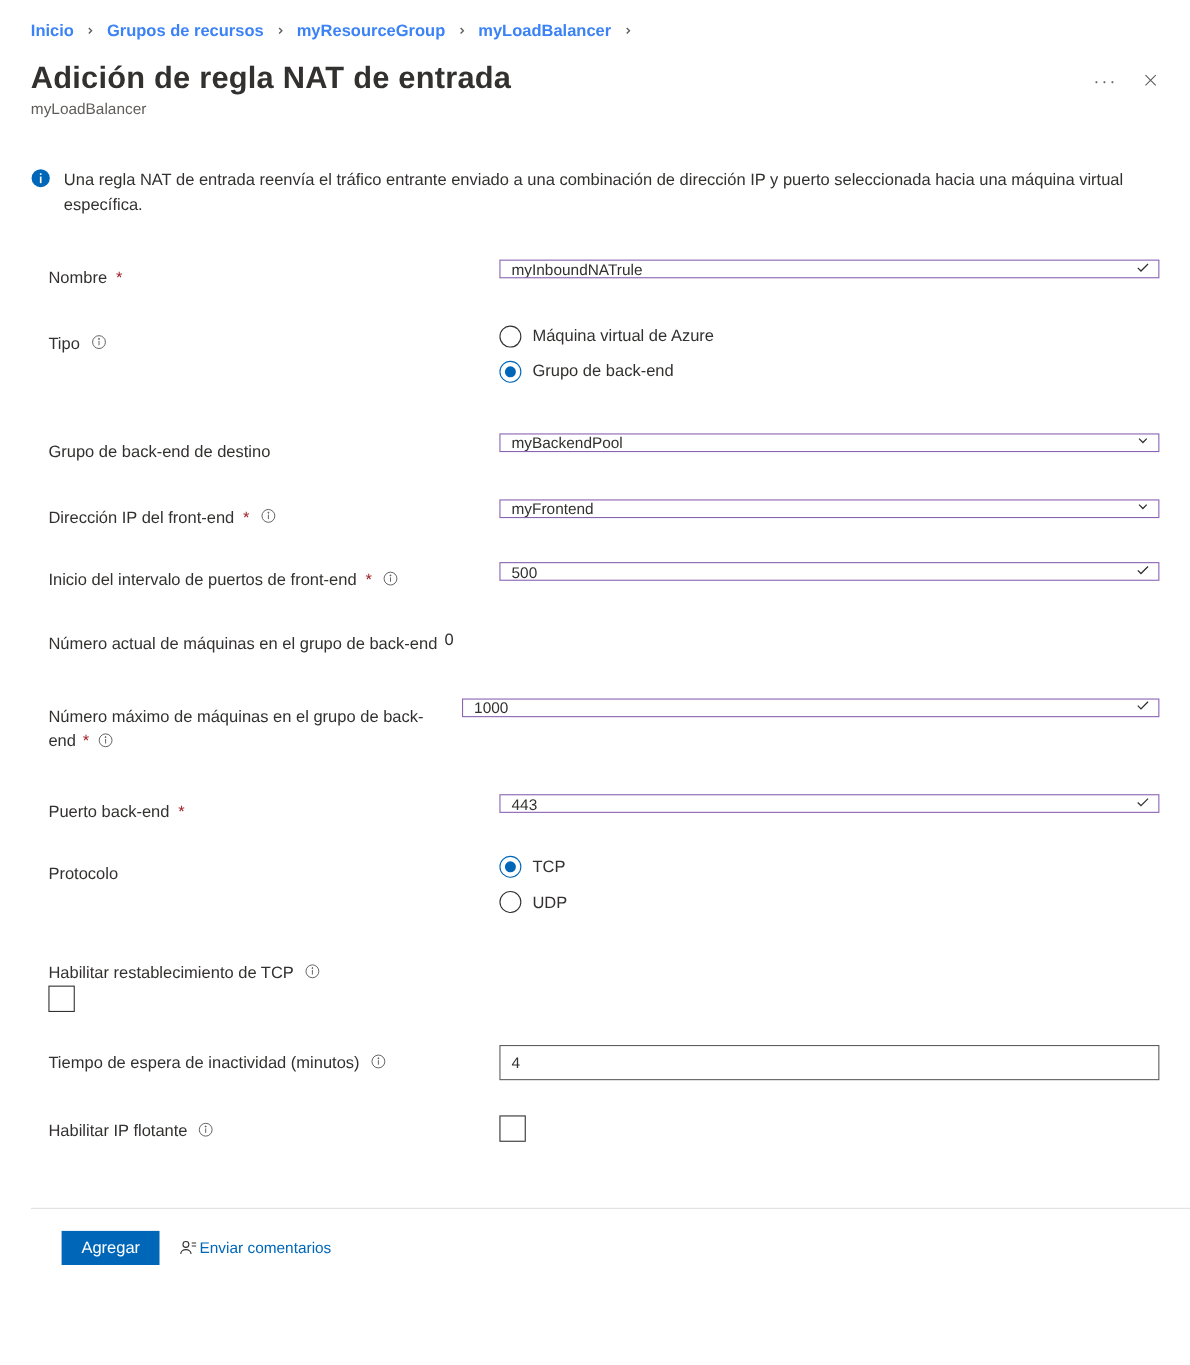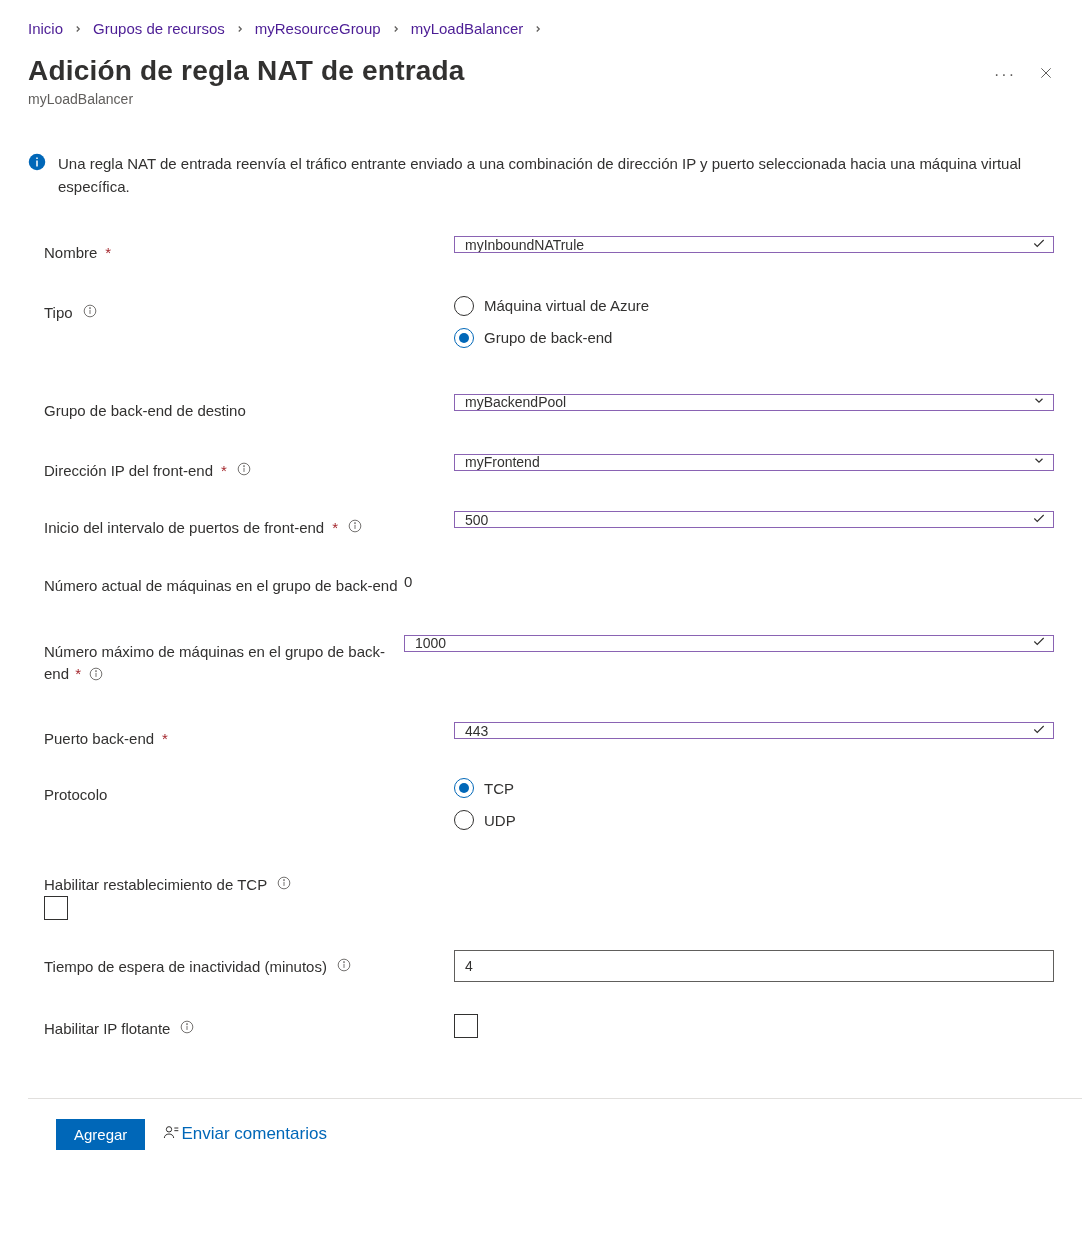--- a/index.html
+++ b/index.html
@@ -7,21 +7,21 @@
       font-family: "Segoe UI", -apple-system, BlinkMacSystemFont, sans-serif;
       font-size: 14px;
       color: #323130;
       background: #fff;
       width: 1082px;
     }
     .content { padding: 16px 28px 0 28px; }
 
     
     .breadcrumb { display: flex; align-items: center; gap: 10px; padding-top: 4px; padding-bottom: 18px; font-size: 15px; }
-    .breadcrumb a { color: #4c1d95; text-decoration: none; cursor: pointer; }
+    .breadcrumb a { color: #3b82f6; text-decoration: none; cursor: pointer; font-weight: bold; }
     .breadcrumb .chevron { color: #605e5c; }
     .chevron svg { width: 10px; height: 10px; display: inline-block; }
 
     
     .page-header { display: flex; align-items: flex-start; justify-content: space-between; }
     .page-header .title-block h1 { font-size: 28px; font-weight: 600; letter-spacing: 0.2px; }
     .page-header .title-block .subtitle { color: #605e5c; font-size: 14px; margin-top: 4px; }
     .page-header .actions { display: flex; align-items: center; gap: 22px; padding-top: 10px; }
     .ellipsis { color: #605e5c; letter-spacing: 2px; font-size: 16px; cursor: pointer; }
     .close-btn { cursor: pointer; color: #605e5c; }
@@ -74,21 +74,21 @@
     .radio-circle.selected { border-color: #0067b8; }
     .radio-circle.selected::after { content: ""; width: 10px; height: 10px; background: #0067b8; border-radius: 50%; }
     .radio-label { font-size: 15px; }
 
     
     .checkbox { width: 24px; height: 24px; border: 1px solid #323130; cursor: pointer; }
 
     
     .footer { border-top: 1px solid #e1dfdd; margin-top: 48px; padding: 20px 28px 24px 28px; display: flex; align-items: center; gap: 18px; margin-left: 28px; }
     .add-btn { background: #0067b8; color: #fff; border: none; padding: 7px 18px; font-size: 15px; cursor: pointer; }
-    .feedback-link { display: inline-flex; gap: 2px; color: #0067b8; text-decoration: none; cursor: pointer; font-size: 17px; }
+    .feedback-link { display: inline-flex; align-items: center; gap: 2px; color: #0067b8; text-decoration: none; cursor: pointer; font-size: 14px; }
     .feedback-link svg { width: 16px; height: 16px; }
 
     .row.multiline .label-col { max-width: 360px; }
     .gap-lg { padding-top: 36px; }
   </style>
 </head>
 <body>
 
 <div class="content">
 
@@ -239,21 +239,21 @@
 
     <div class="row multiline" style="padding-top:20px;">
       <div class="label-col">
         <span>Número actual de máquinas en el grupo de back-end</span>
       </div>
       <div class="input-col">
         <div class="readonly-val">0</div>
       </div>
     </div>
 
-    <div class="row multiline" style="padding-top:28px;">
+    <div class="row multiline" style="padding-top:28px;gap:16px;">
       <div class="label-col">
         <span><span>Número máximo de máquinas en el grupo de back-end</span> <span class="req">*</span>
         <span class="hint-icon">
               <svg viewBox="0 0 24 24" fill="none" stroke="#605e5c" stroke-width="1.5">
                 <circle cx="12" cy="12" r="10"></circle>
                 <line x1="12" y1="10" x2="12" y2="17"></line>
                 <circle cx="12" cy="7" r="0.8" fill="#605e5c"></circle>
               </svg>
             </span></span>
       </div>

